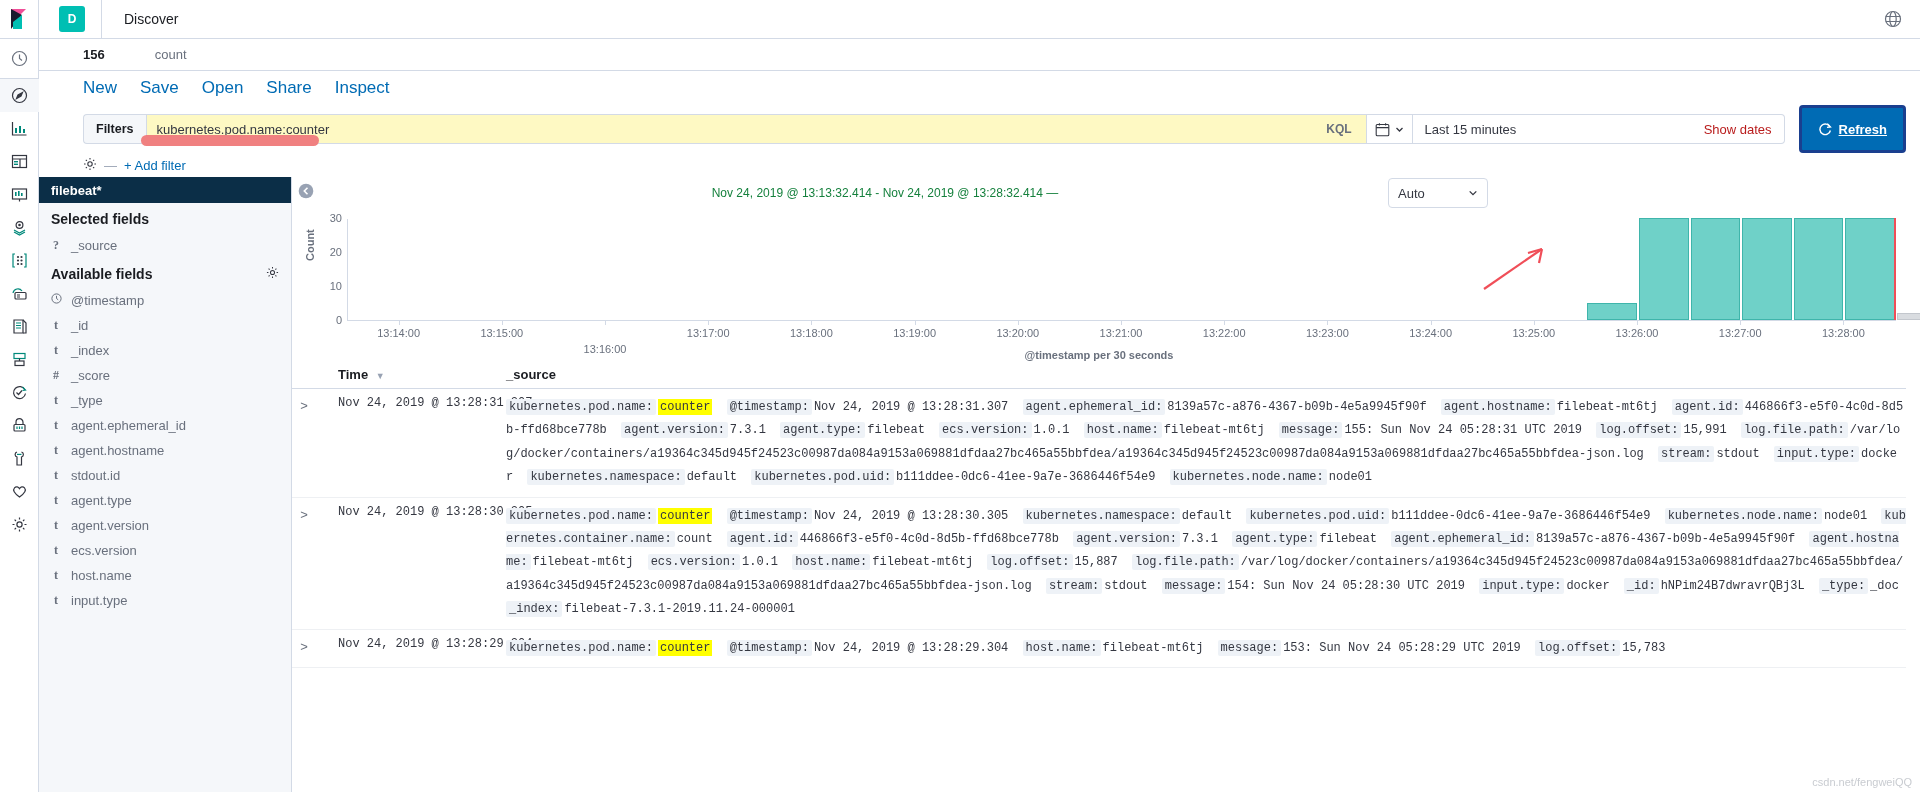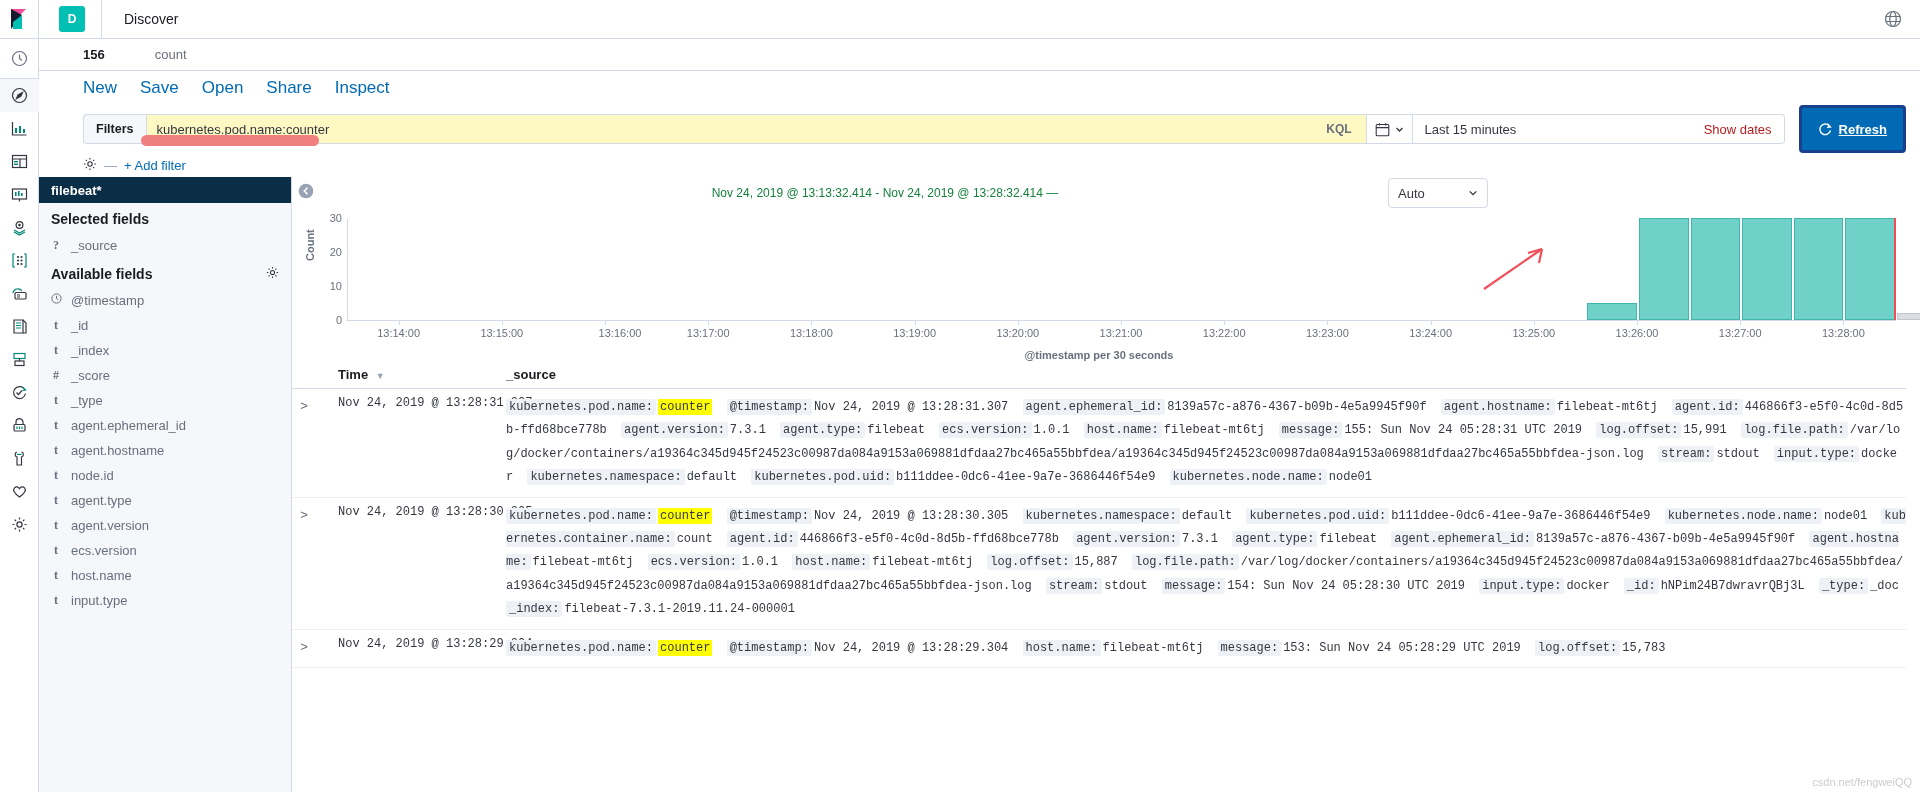--- a/index.html
+++ b/index.html
@@ -491,21 +491,21 @@
             <div class="field-row">
               <span class="ftype">t</span>
               <span>agent.ephemeral_id</span>
             </div>
             <div class="field-row">
               <span class="ftype">t</span>
               <span>agent.hostname</span>
             </div>
             <div class="field-row">
               <span class="ftype">t</span>
-              <span>node.id</span>
+              <span>stdout.id</span>
             </div>
             <div class="field-row">
               <span class="ftype">t</span>
               <span>agent.type</span>
             </div>
             <div class="field-row">
               <span class="ftype">t</span>
               <span>agent.version</span>
             </div>
             <div class="field-row">
@@ -558,21 +558,21 @@
                 <div class="ytick" style="left: 26px; top: 105px;">0</div>
                 <div class="ytick" style="left: 26px; top: 71px;">10</div>
                 <div class="ytick" style="left: 26px; top: 37px;">20</div>
                 <div class="ytick" style="left: 26px; top: 3px;">30</div>
               </div>
             <div id="xticks">
                 <div class="xtick" style="left: 106.6px; top: 118px;">13:14:00</div>
                 <div class="xtick-mark" style="left: 106.6px; top: 112px;"></div>
                 <div class="xtick" style="left: 209.8px; top: 118px;">13:15:00</div>
                 <div class="xtick-mark" style="left: 209.8px; top: 112px;"></div>
-                <div class="xtick" style="left: 313px; top: 118px; margin-left: 15px;">13:16:00</div>
+                <div class="xtick" style="left: 313px; top: 134px;">13:16:00</div>
                 <div class="xtick-mark" style="left: 313px; top: 112px;"></div>
                 <div class="xtick" style="left: 416.2px; top: 118px;">13:17:00</div>
                 <div class="xtick-mark" style="left: 416.2px; top: 112px;"></div>
                 <div class="xtick" style="left: 519.4px; top: 118px;">13:18:00</div>
                 <div class="xtick-mark" style="left: 519.4px; top: 112px;"></div>
                 <div class="xtick" style="left: 622.6px; top: 118px;">13:19:00</div>
                 <div class="xtick-mark" style="left: 622.6px; top: 112px;"></div>
                 <div class="xtick" style="left: 725.8px; top: 118px;">13:20:00</div>
                 <div class="xtick-mark" style="left: 725.8px; top: 112px;"></div>
                 <div class="xtick" style="left: 829px; top: 118px;">13:21:00</div>

